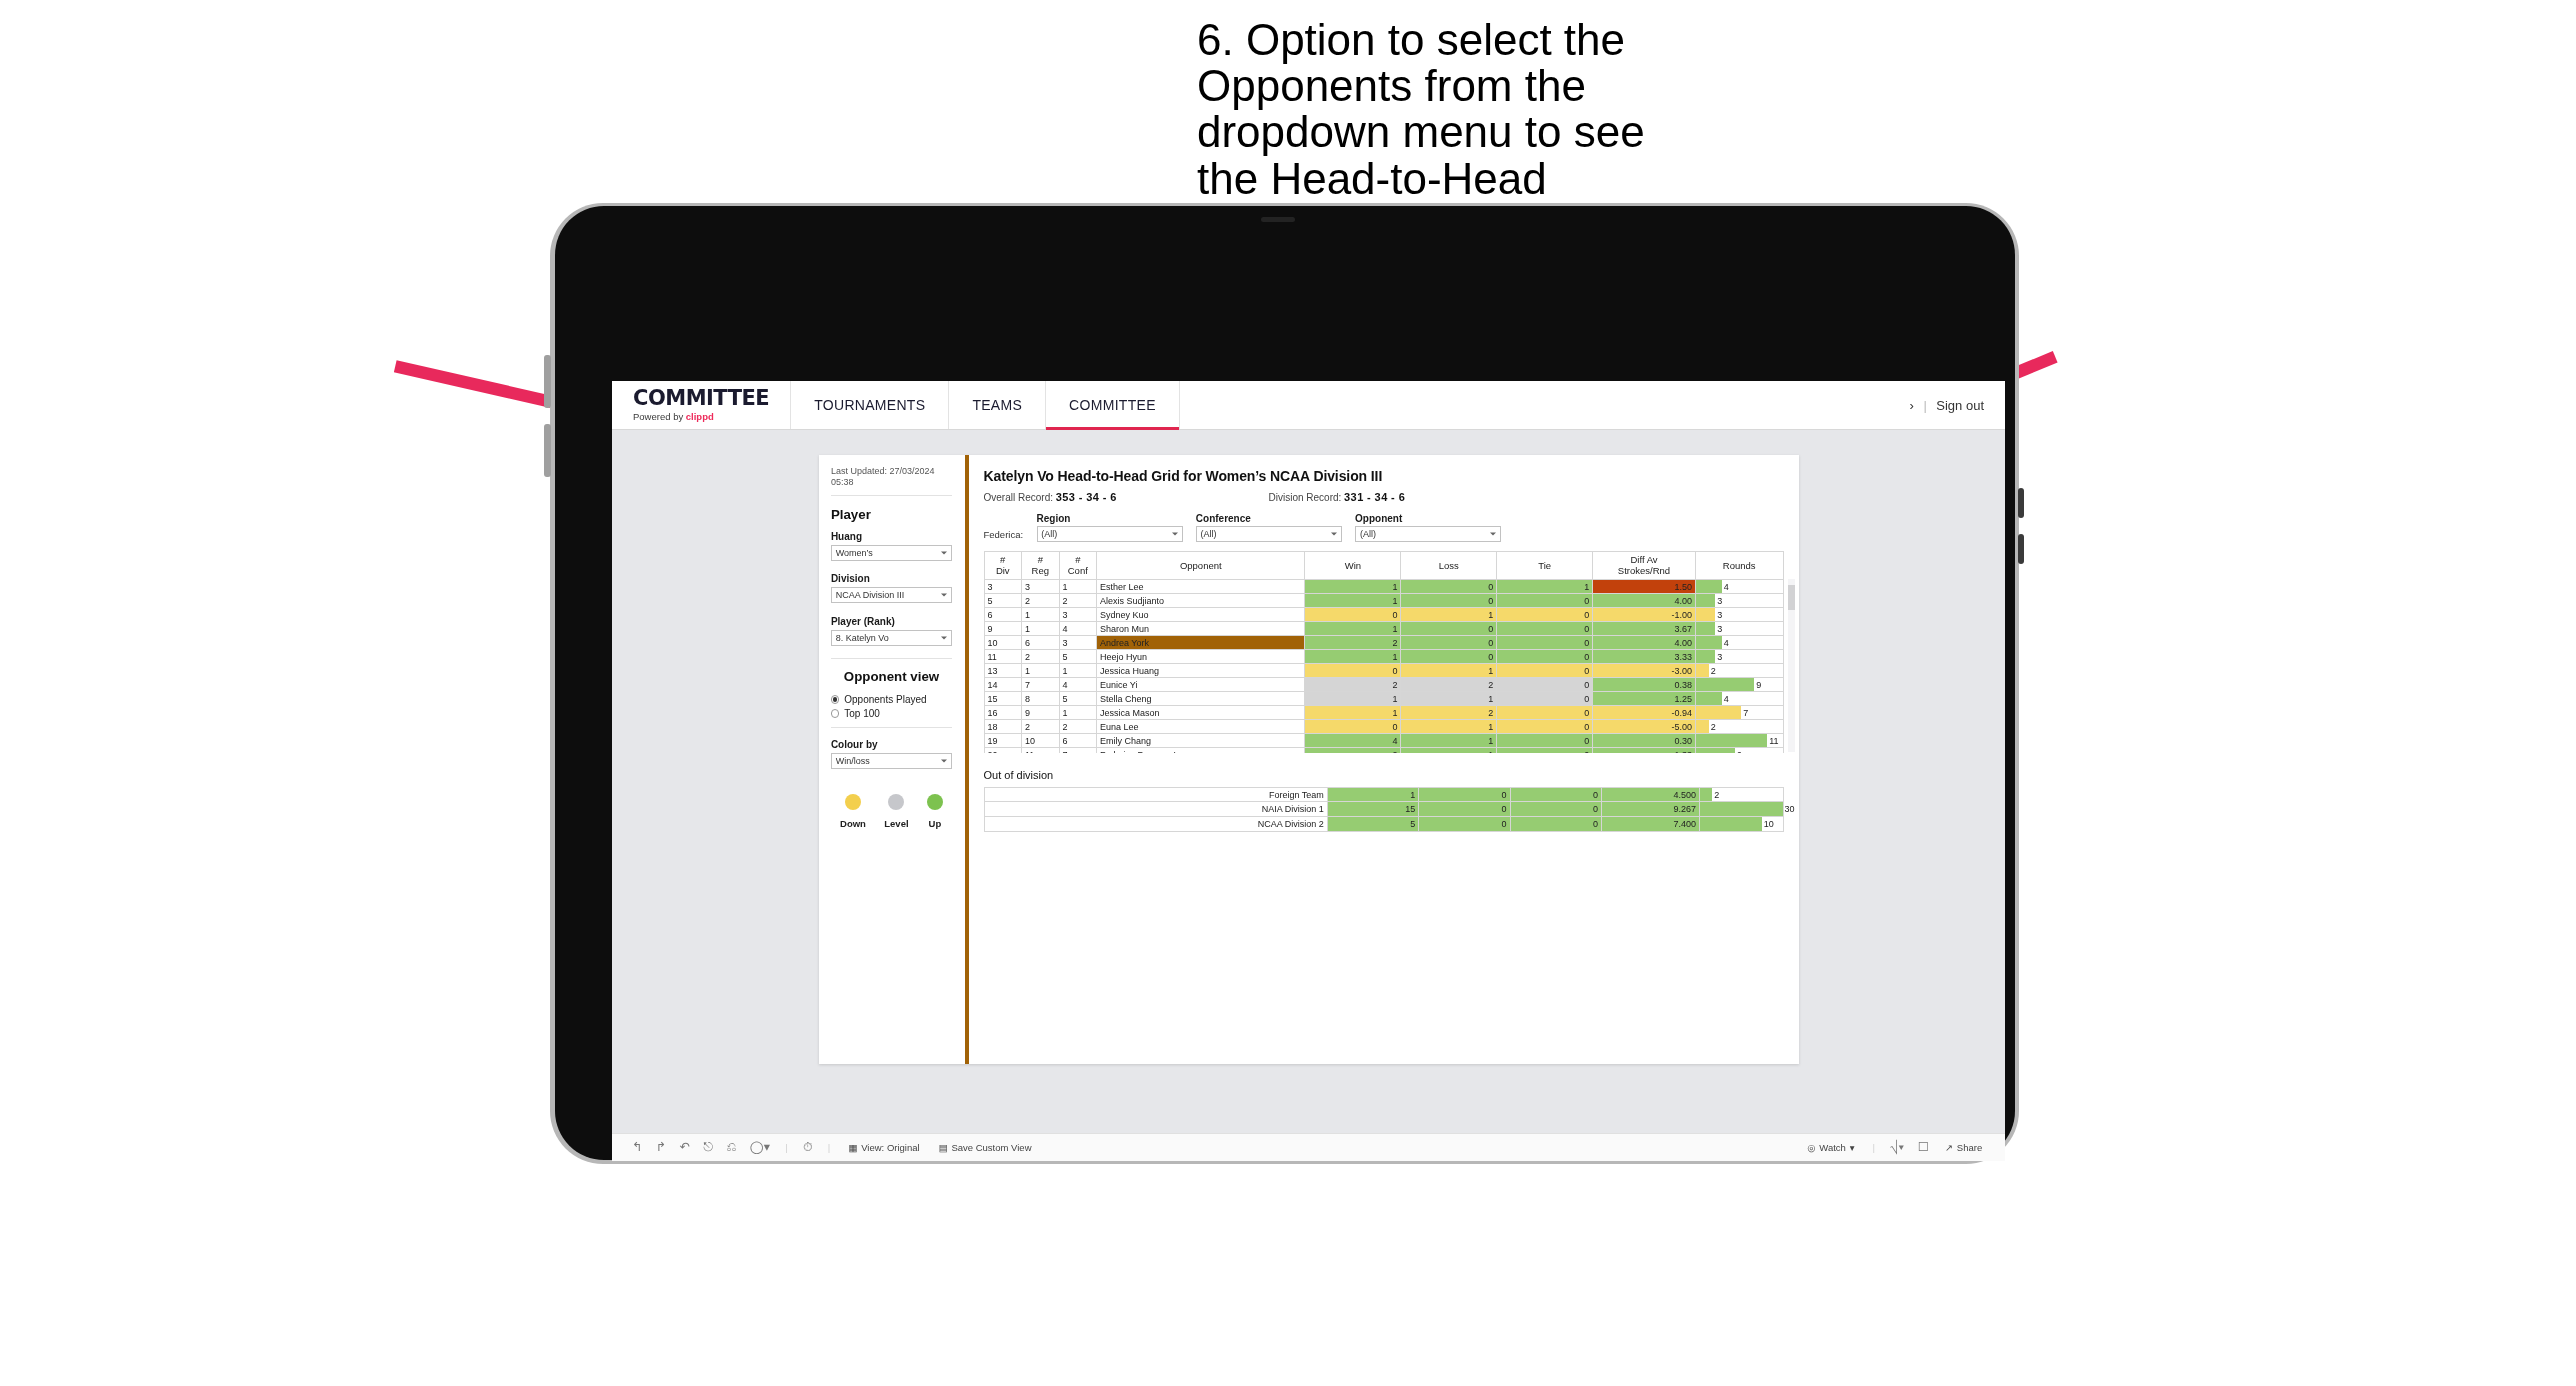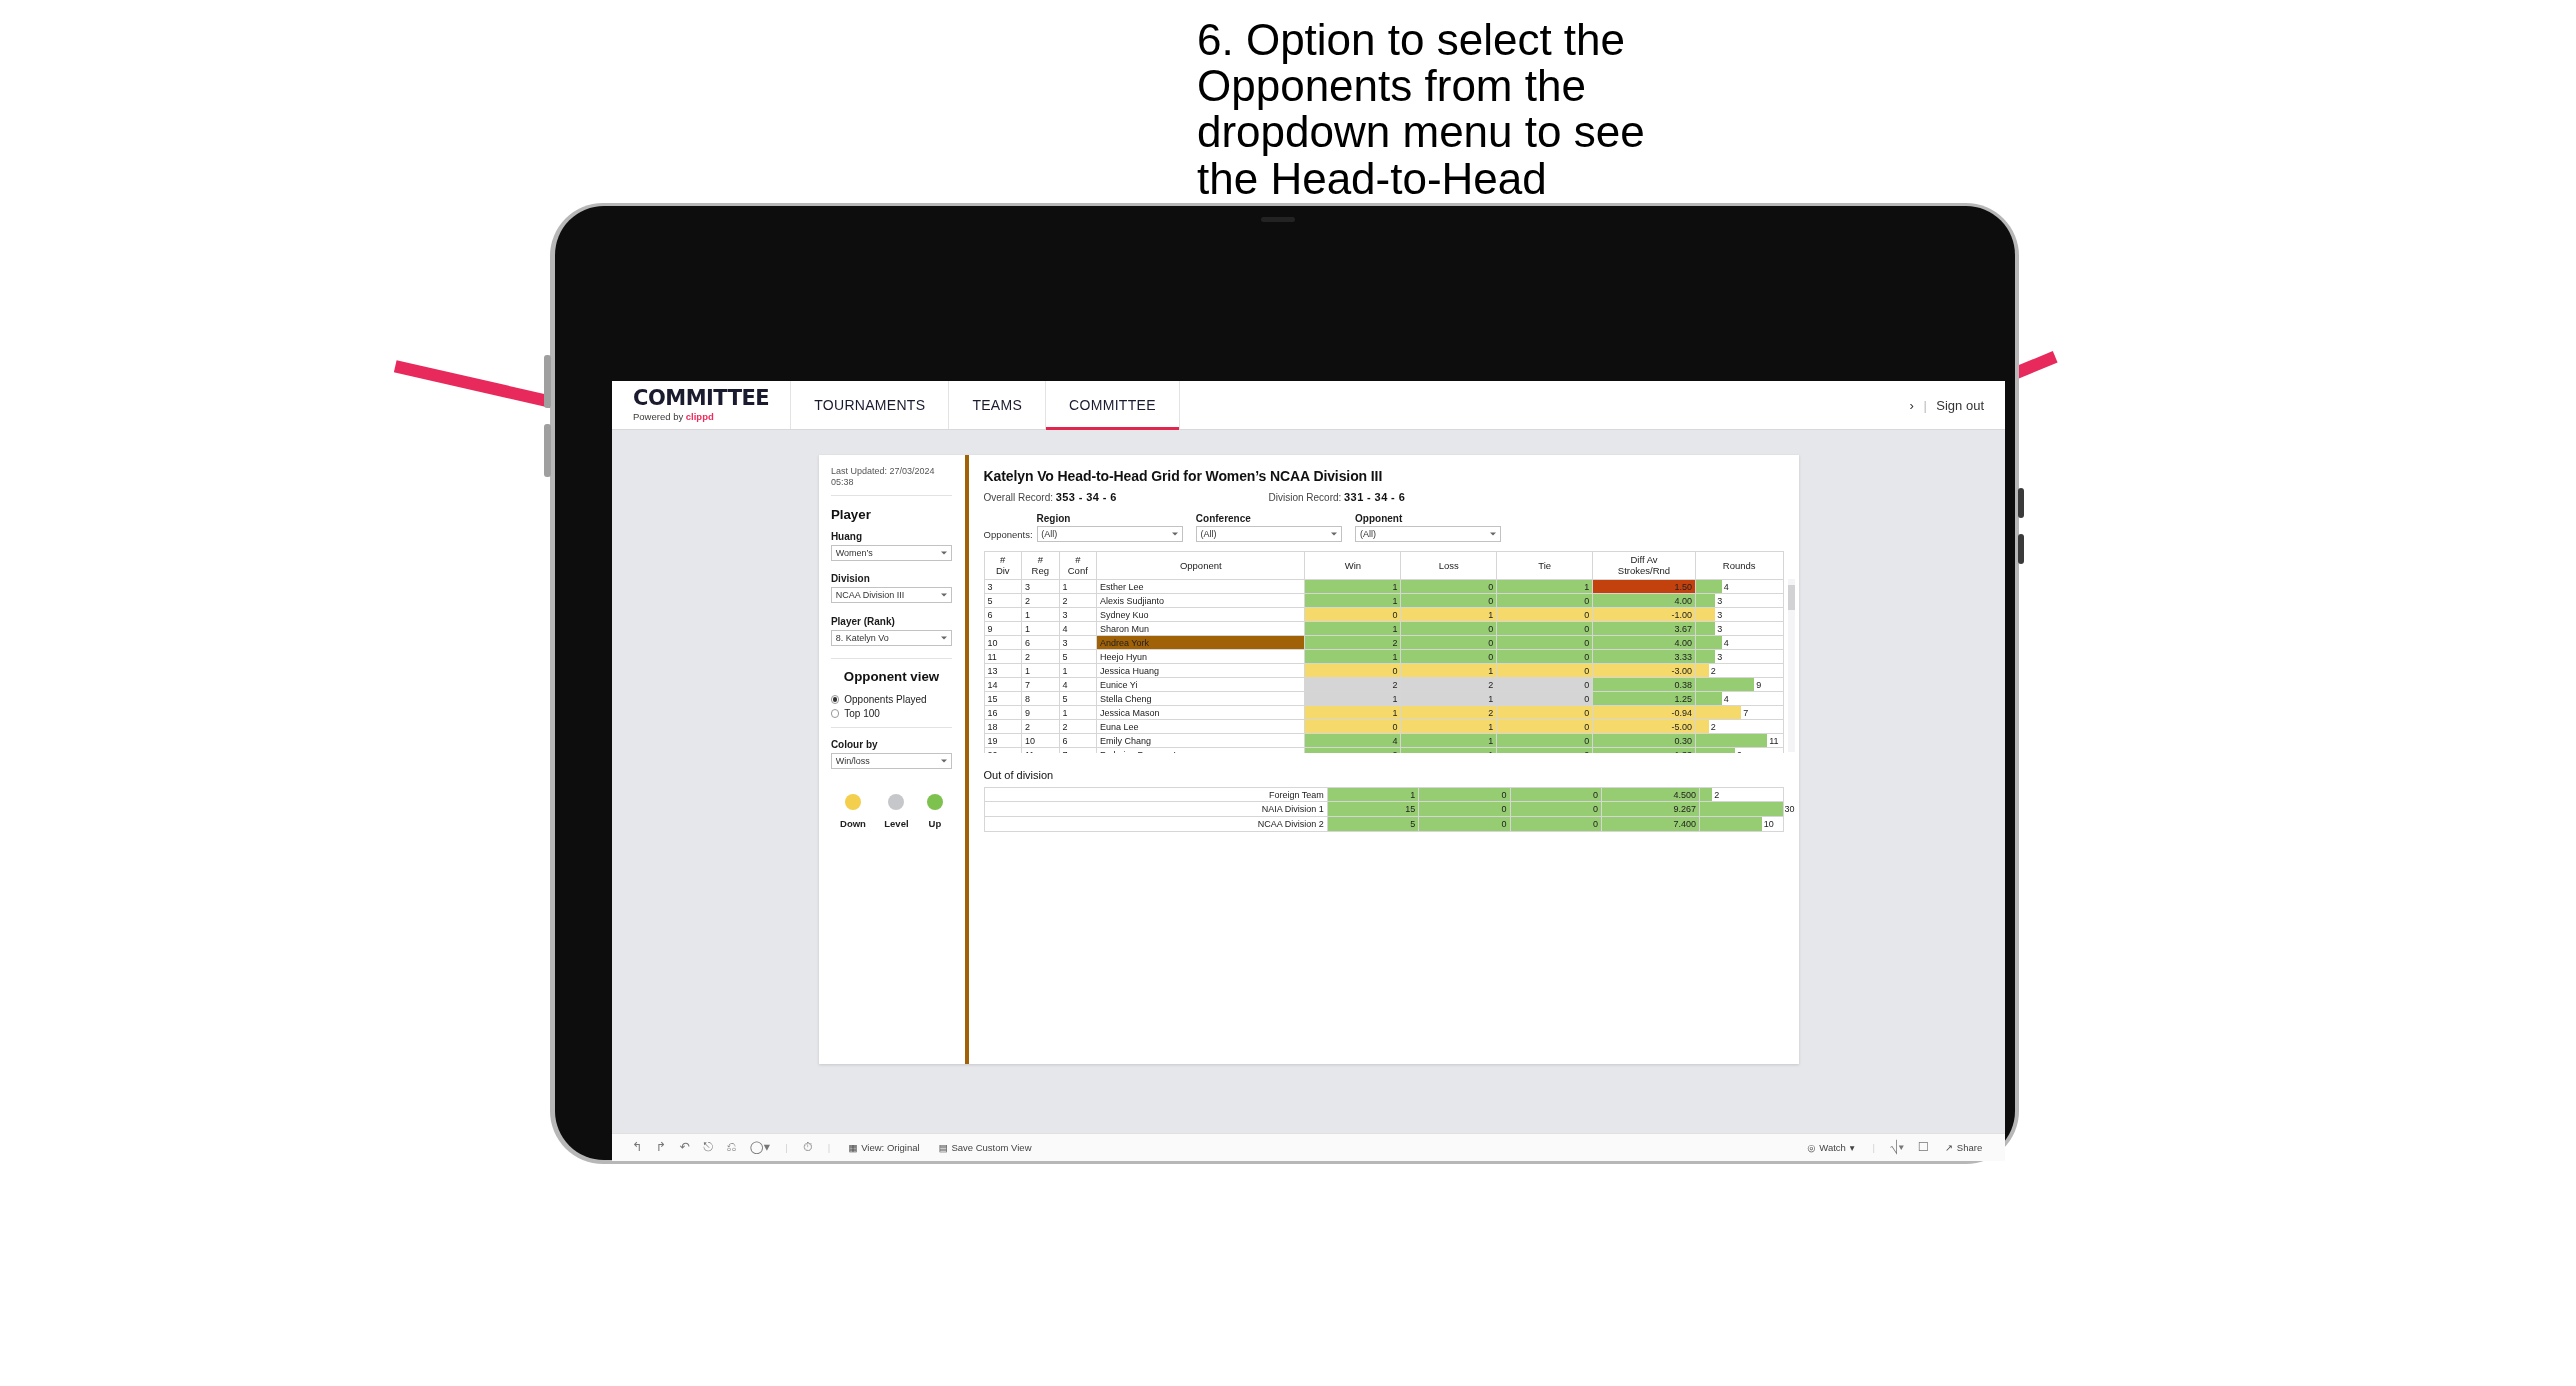--- a/index.html
+++ b/index.html
@@ -336,21 +336,21 @@
                 <span>Overall Record:</span>
                 <b>353 - 34 - 6</b>
               </div>
               <div>
                 <span>Division Record:</span>
                 <b>331 - 34 - 6</b>
               </div>
             </div>
 
             <div class="filters">
-              <div class="oplab">Opponents:</div>
+              <div class="oplab">Federica:</div>
               <div class="fcol">
                 <label>Region</label>
                 <div class="sel">
                   <span>(All)</span>
                   <span class="caret"></span>
                 </div>
               </div>
               <div class="fcol">
                 <label>Conference</label>
                 <div class="sel">

